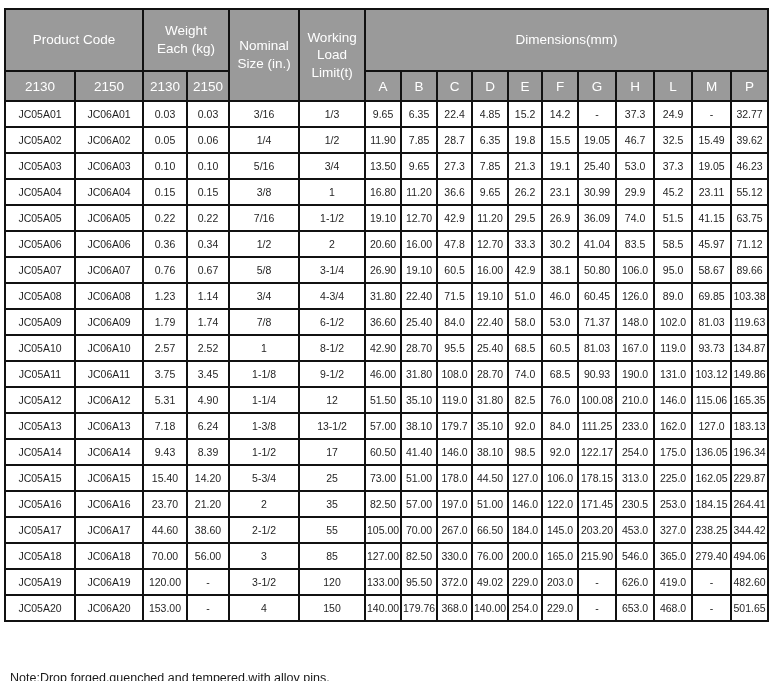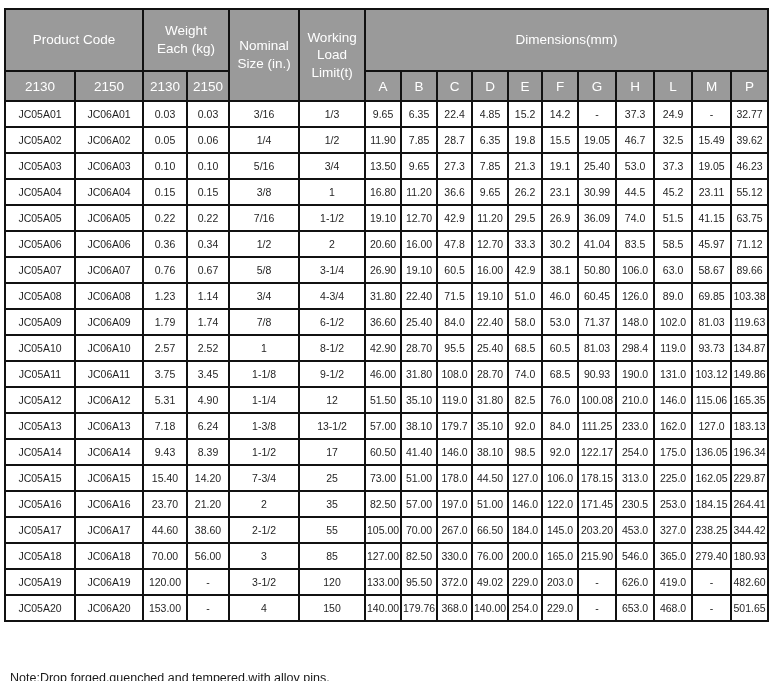--- a/index.html
+++ b/index.html
@@ -176,21 +176,21 @@
           <td>0.15</td>
           <td>3/8</td>
           <td>1</td>
           <td>16.80</td>
           <td>11.20</td>
           <td>36.6</td>
           <td>9.65</td>
           <td>26.2</td>
           <td>23.1</td>
           <td>30.99</td>
-          <td>44.5</td>
+          <td>29.9</td>
           <td>45.2</td>
           <td>23.11</td>
           <td>55.12</td>
         </tr>
         <tr>
           <td>JC05A05</td>
           <td>JC06A05</td>
           <td>0.22</td>
           <td>0.22</td>
           <td>7/16</td>
@@ -234,21 +234,21 @@
           <td>5/8</td>
           <td>3-1/4</td>
           <td>26.90</td>
           <td>19.10</td>
           <td>60.5</td>
           <td>16.00</td>
           <td>42.9</td>
           <td>38.1</td>
           <td>50.80</td>
           <td>106.0</td>
-          <td>63.0</td>
+          <td>95.0</td>
           <td>58.67</td>
           <td>89.66</td>
         </tr>
         <tr>
           <td>JC05A08</td>
           <td>JC06A08</td>
           <td>1.23</td>
           <td>1.14</td>
           <td>3/4</td>
           <td>4-3/4</td>
@@ -290,21 +290,21 @@
           <td>2.52</td>
           <td>1</td>
           <td>8-1/2</td>
           <td>42.90</td>
           <td>28.70</td>
           <td>95.5</td>
           <td>25.40</td>
           <td>68.5</td>
           <td>60.5</td>
           <td>81.03</td>
-          <td>298.4</td>
+          <td>167.0</td>
           <td>119.0</td>
           <td>93.73</td>
           <td>134.87</td>
         </tr>
         <tr>
           <td>JC05A11</td>
           <td>JC06A11</td>
           <td>3.75</td>
           <td>3.45</td>
           <td>1-1/8</td>
@@ -376,21 +376,21 @@
           <td>254.0</td>
           <td>175.0</td>
           <td>136.05</td>
           <td>196.34</td>
         </tr>
         <tr>
           <td>JC05A15</td>
           <td>JC06A15</td>
           <td>15.40</td>
           <td>14.20</td>
-          <td>7-3/4</td>
+          <td>5-3/4</td>
           <td>25</td>
           <td>73.00</td>
           <td>51.00</td>
           <td>178.0</td>
           <td>44.50</td>
           <td>127.0</td>
           <td>106.0</td>
           <td>178.15</td>
           <td>313.0</td>
           <td>225.0</td>
@@ -445,21 +445,21 @@
           <td>127.00</td>
           <td>82.50</td>
           <td>330.0</td>
           <td>76.00</td>
           <td>200.0</td>
           <td>165.0</td>
           <td>215.90</td>
           <td>546.0</td>
           <td>365.0</td>
           <td>279.40</td>
-          <td>180.93</td>
+          <td>494.06</td>
         </tr>
         <tr>
           <td>JC05A19</td>
           <td>JC06A19</td>
           <td>120.00</td>
           <td>-</td>
           <td>3-1/2</td>
           <td>120</td>
           <td>133.00</td>
           <td>95.50</td>

